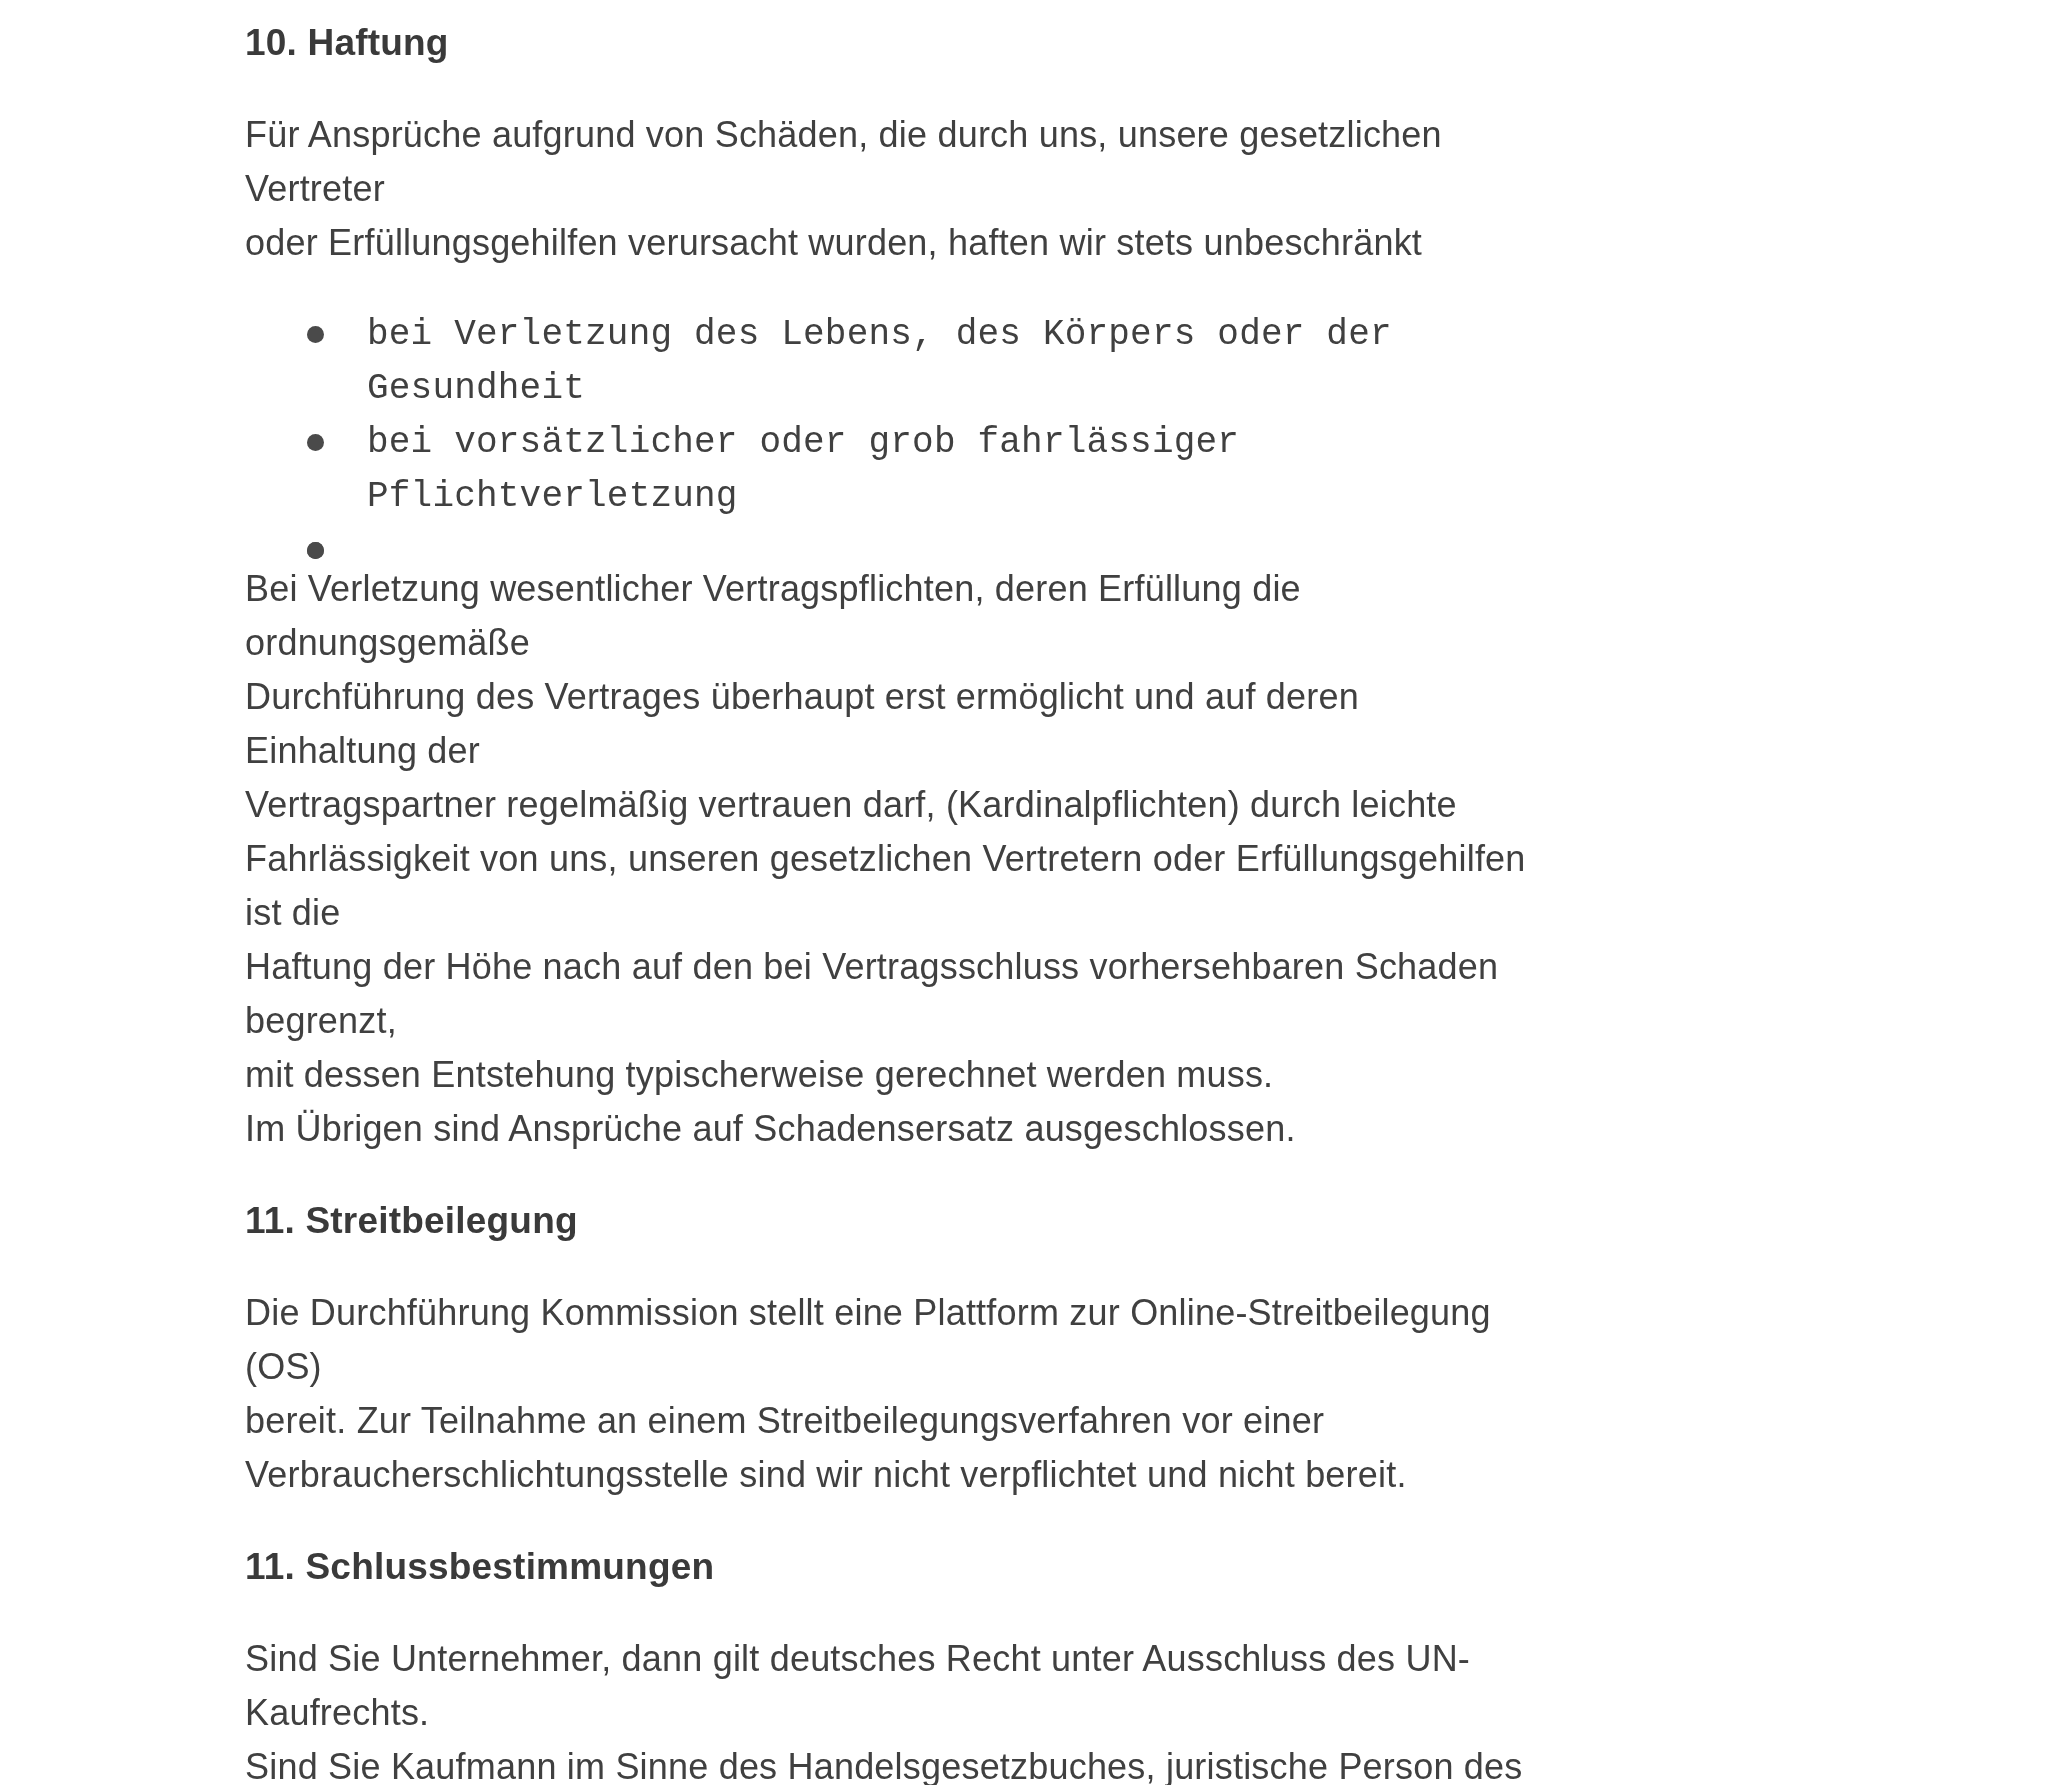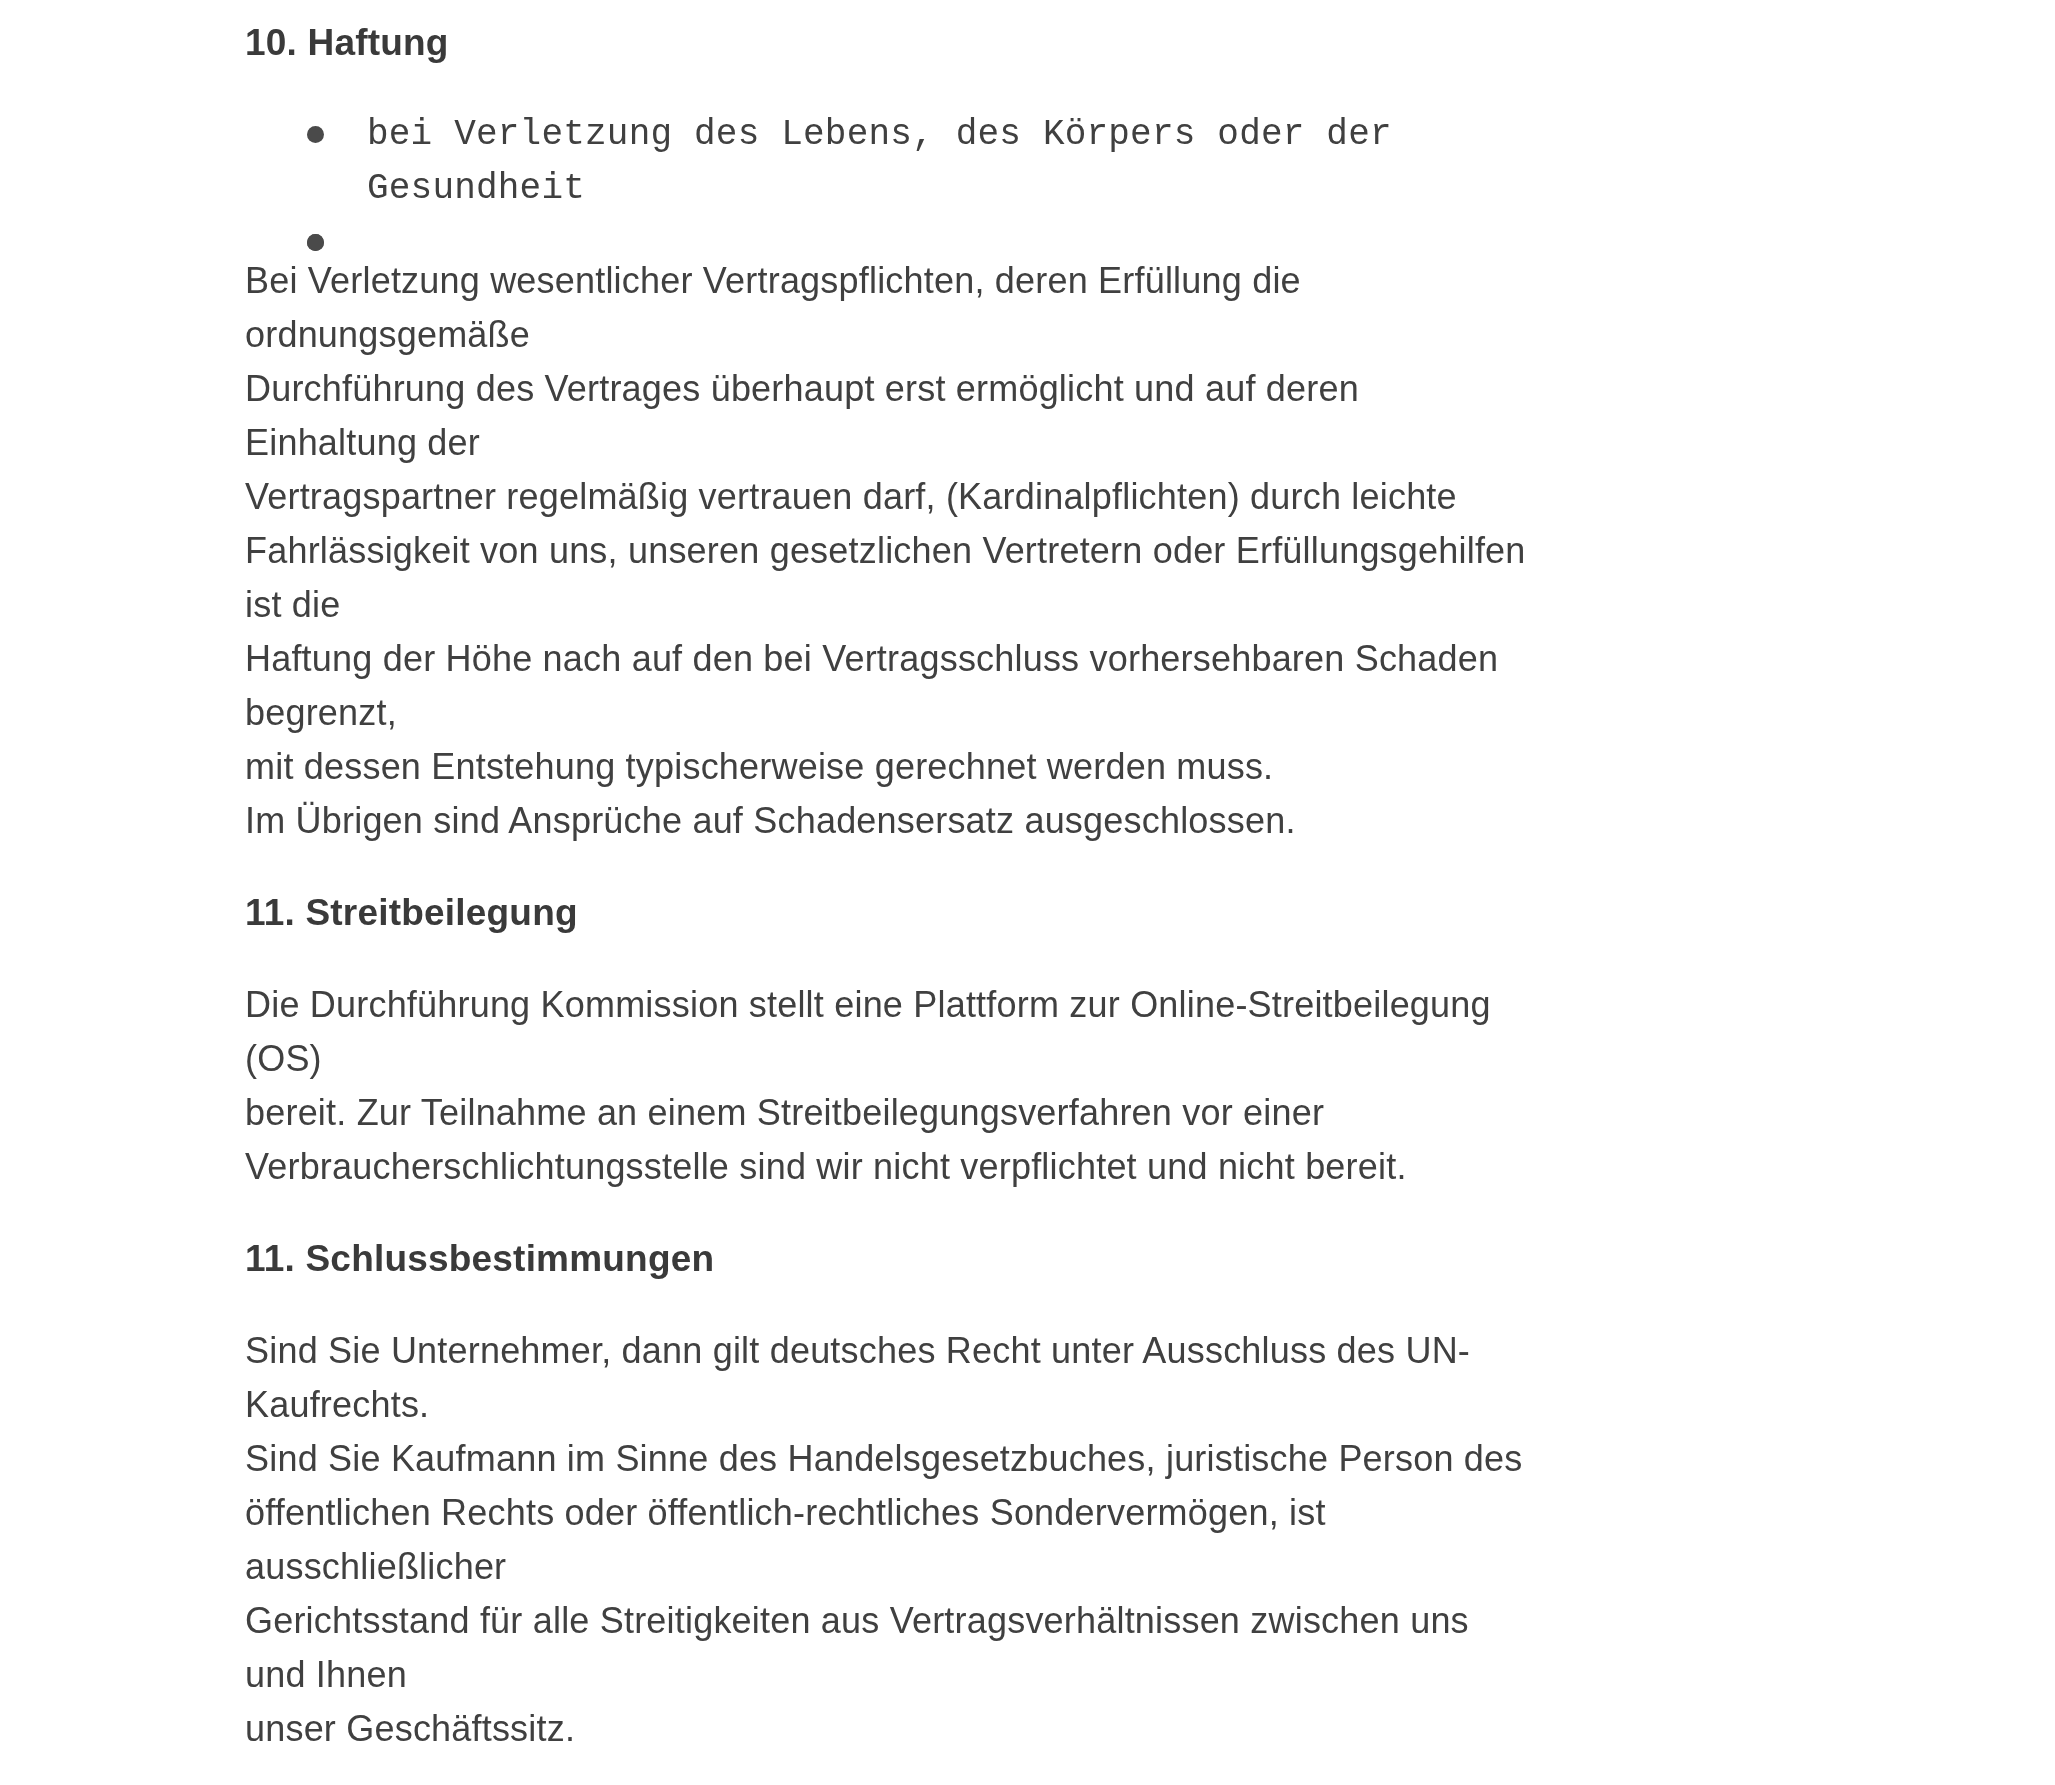--- a/index.html
+++ b/index.html
@@ -59,23 +59,26 @@
   }
 </style>
 </head>
 <body>
 
 <main class="doc">
 
   <section>
     <h2 class="sec-heading">10. Haftung</h2>
 
+    <p class="para">Für Ansprüche aufgrund von Schäden, die durch uns, unsere gesetzlichen Vertreter
+oder Erfüllungsgehilfen verursacht wurden, haften wir stets unbeschränkt</p>
 
     <ul class="bullets">
       <li><span class="dot"></span><span>bei Verletzung des Lebens, des Körpers oder der Gesundheit</span></li>
+      <li><span class="dot"></span><span>bei vorsätzlicher oder grob fahrlässiger Pflichtverletzung</span></li>
       <li><span class="dot"></span></li>
       <li><span class="dot"></span></li>
     </ul>
 
     <p class="para">Bei Verletzung wesentlicher Vertragspflichten, deren Erfüllung die ordnungsgemäße
 Durchführung des Vertrages überhaupt erst ermöglicht und auf deren Einhaltung der
 Vertragspartner regelmäßig vertrauen darf, (Kardinalpflichten) durch leichte
 Fahrlässigkeit von uns, unseren gesetzlichen Vertretern oder Erfüllungsgehilfen ist die
 Haftung der Höhe nach auf den bei Vertragsschluss vorhersehbaren Schaden begrenzt,
 mit dessen Entstehung typischerweise gerechnet werden muss.

